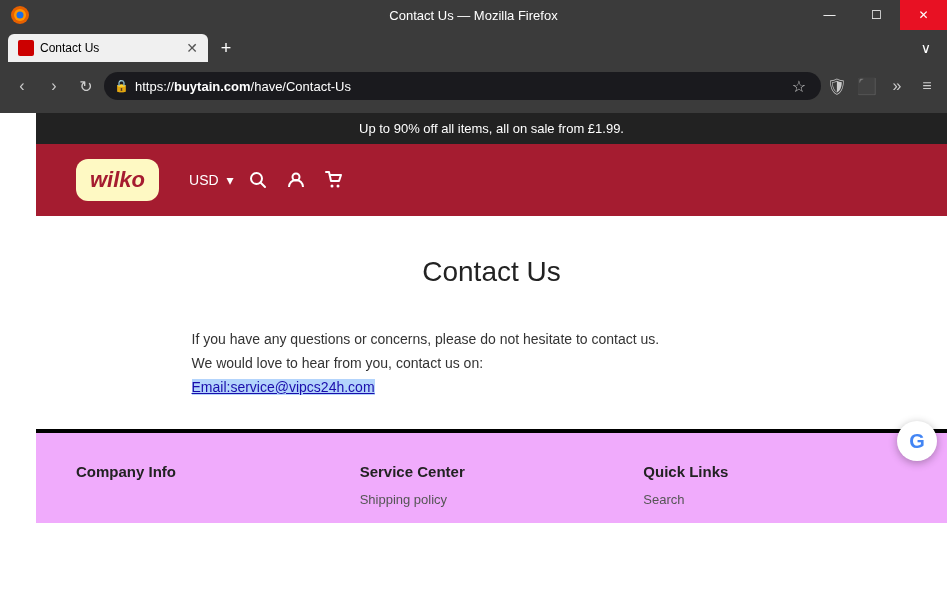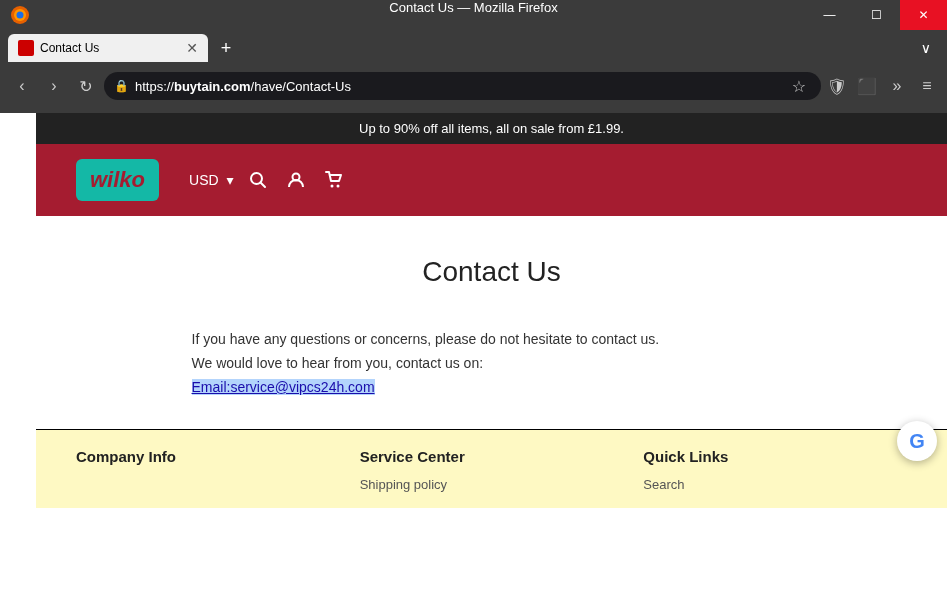--- a/index.html
+++ b/index.html
@@ -5,21 +5,21 @@
     * { margin: 0; padding: 0; box-sizing: border-box; }
     body { font-family: Arial, sans-serif; width: 947px; height: 591px; overflow: hidden; background: #fff; }
 
     
     .browser-chrome {
       background: #3b3b3b;
       height: 113px;
     }
     .title-bar {
       display: flex;
-      align-items: flex-start;
+      align-items: center;
       justify-content: center;
       height: 30px;
       background: #3b3b3b;
       position: relative;
     }
     .title-bar-text {
       color: #fff;
       font-size: 13px;
     }
     .window-controls {
@@ -166,22 +166,22 @@
     
     .site-header {
       background: #a51c30;
       padding: 0 40px;
       height: 72px;
       display: flex;
       align-items: center;
       gap: 0;
     }
     .logo-wrap {
-      background: #14b8a6;
-      border-radius: 6px;
+      background: #fef9c3;
+      border-radius: 12px;
       padding: 8px 14px;
       margin-right: 20px;
     }
     .logo-text {
       font-size: 22px;
       font-weight: bold;
       color: #a51c30;
       font-style: italic;
     }
     .nav-links {
@@ -262,23 +262,23 @@
       align-items: center;
       justify-content: center;
       cursor: pointer;
       z-index: 100;
       font-size: 20px;
       font-weight: bold;
     }
 
     
     .site-footer {
-      background: #fef9c3;
-      border-top: 1px solid #000000;
-      padding: 18px 40px 10px;
+      background: #f0abfc;
+      border-top: 4px solid #000000;
+      padding: 30px 40px 10px;
     }
     .footer-grid {
       display: grid;
       grid-template-columns: 1fr 1fr 1fr;
       gap: 20px;
     }
     .footer-col-title {
       font-size: 15px;
       font-weight: bold;
       margin-bottom: 12px;

